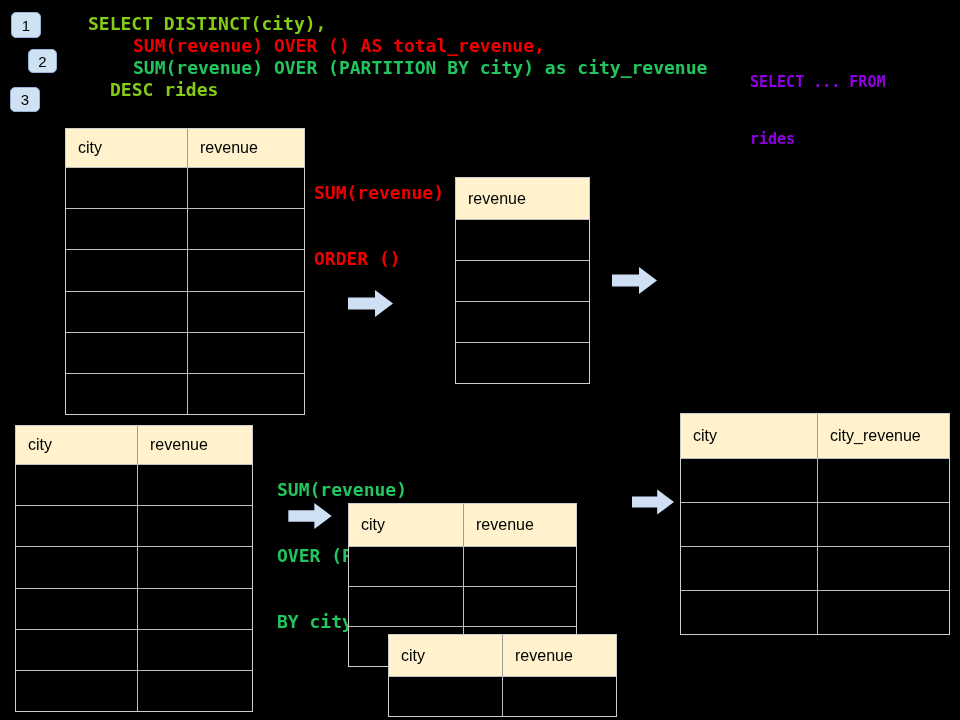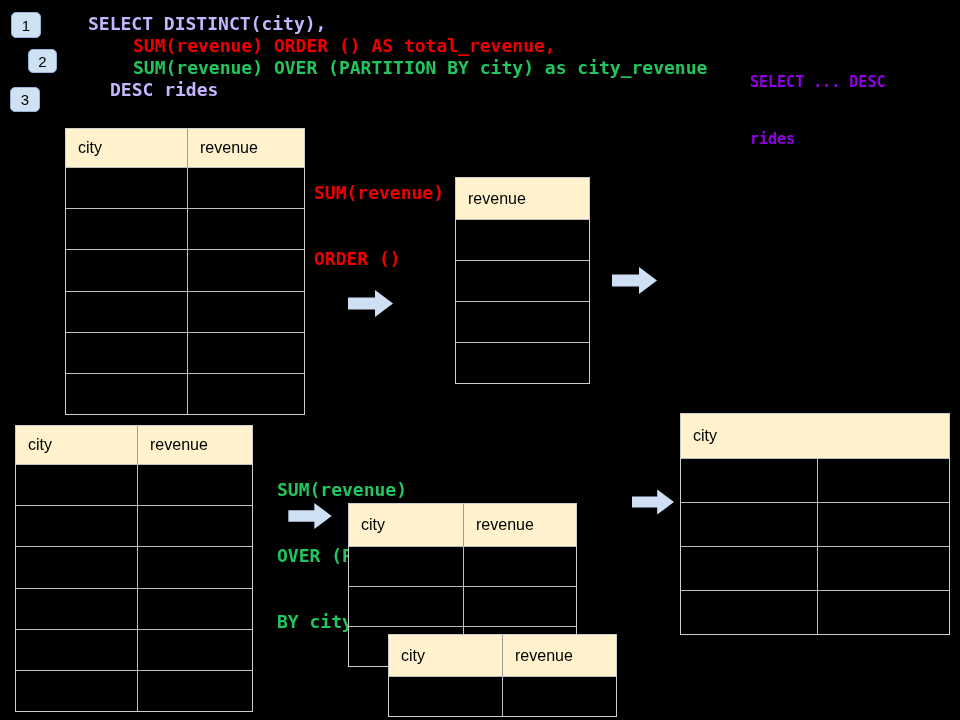--- a/index.html
+++ b/index.html
@@ -12,21 +12,21 @@
     position:absolute;background:#cfe2f3;border:1px solid #94b3d6;
     border-radius:5px;color:#000;font-size:15px;
     display:flex;align-items:center;justify-content:center;
     box-sizing:border-box;
   }
   
   .code-line{
     position:absolute;font-family:"DejaVu Sans Mono","Liberation Mono",monospace;
     font-weight:bold;font-size:18px;line-height:22px;white-space:pre;
   }
-  .c-purple{color:#c4b5fd;}
+  .c-purple{color:#84cc16;}
   .c-red{color:#ef0000;}
   .c-green{color:#22c55e;}
   .note{
     position:absolute;font-family:"DejaVu Sans Mono","Liberation Mono",monospace;
     font-weight:bold;font-size:15px;line-height:19px;color:#9100e6;white-space:pre;
   }
   .annot{
     position:absolute;font-family:"DejaVu Sans Mono","Liberation Mono",monospace;
     font-weight:bold;font-size:18px;line-height:22px;white-space:pre;
   }
@@ -57,26 +57,26 @@
 </head>
 <body>
 
 <div id="canvas">
 
   <div class="badge" style="left:11px;top:12px;width:30px;height:26px">1</div>
   <div class="badge" style="left:28px;top:49px;width:29px;height:24px">2</div>
   <div class="badge" style="left:10px;top:87px;width:30px;height:25px">3</div>
 
   <div class="code-line c-purple" style="left:88px;top:13px">SELECT DISTINCT(city),</div>
-  <div class="code-line c-red" style="left:133px;top:35px">SUM(revenue) ORDER () AS total_revenue,</div>
+  <div class="code-line c-red" style="left:133px;top:35px">SUM(revenue) OVER () AS total_revenue,</div>
   <div class="code-line c-green" style="left:133px;top:57px">SUM(revenue) OVER (PARTITION BY city) as city_revenue</div>
   <div class="code-line c-purple" style="left:110px;top:79px">DESC rides</div>
 
   <div class="note" style="left:750px;top:35px">
-    <div>SELECT ... DESC</div>
+    <div>SELECT ... FROM</div>
     <div>rides</div>
   </div>
 
   <div class="annot c-red" style="left:314px;top:138px">
     <div>SUM(revenue)</div>
     <div>ORDER ()</div>
   </div>
 
   <div class="annot c-green" style="left:277px;top:435px">
     <div>SUM(revenue)</div>
@@ -200,20 +200,21 @@
         <div class="trow">
           <div class="bcell" style="width: 114px;"></div>
           <div class="bcell" style="flex: 1 1 0%;"></div>
         </div>
       </div>
     </div>
 
   <div class="tbl" style="left:680px;top:413px;width:270px;height:222px;--hh:44px">
       <div class="thead">
         <div class="hcell" style="width: 137px;">city</div>
+        <div class="hcell" style="flex: 1 1 0%;">city_revenue</div>
       </div>
       <div class="tbody">
         <div class="trow">
           <div class="bcell" style="width: 137px;"></div>
           <div class="bcell" style="flex: 1 1 0%;"></div>
         </div>
         <div class="trow">
           <div class="bcell" style="width: 137px;"></div>
           <div class="bcell" style="flex: 1 1 0%;"></div>
         </div>

